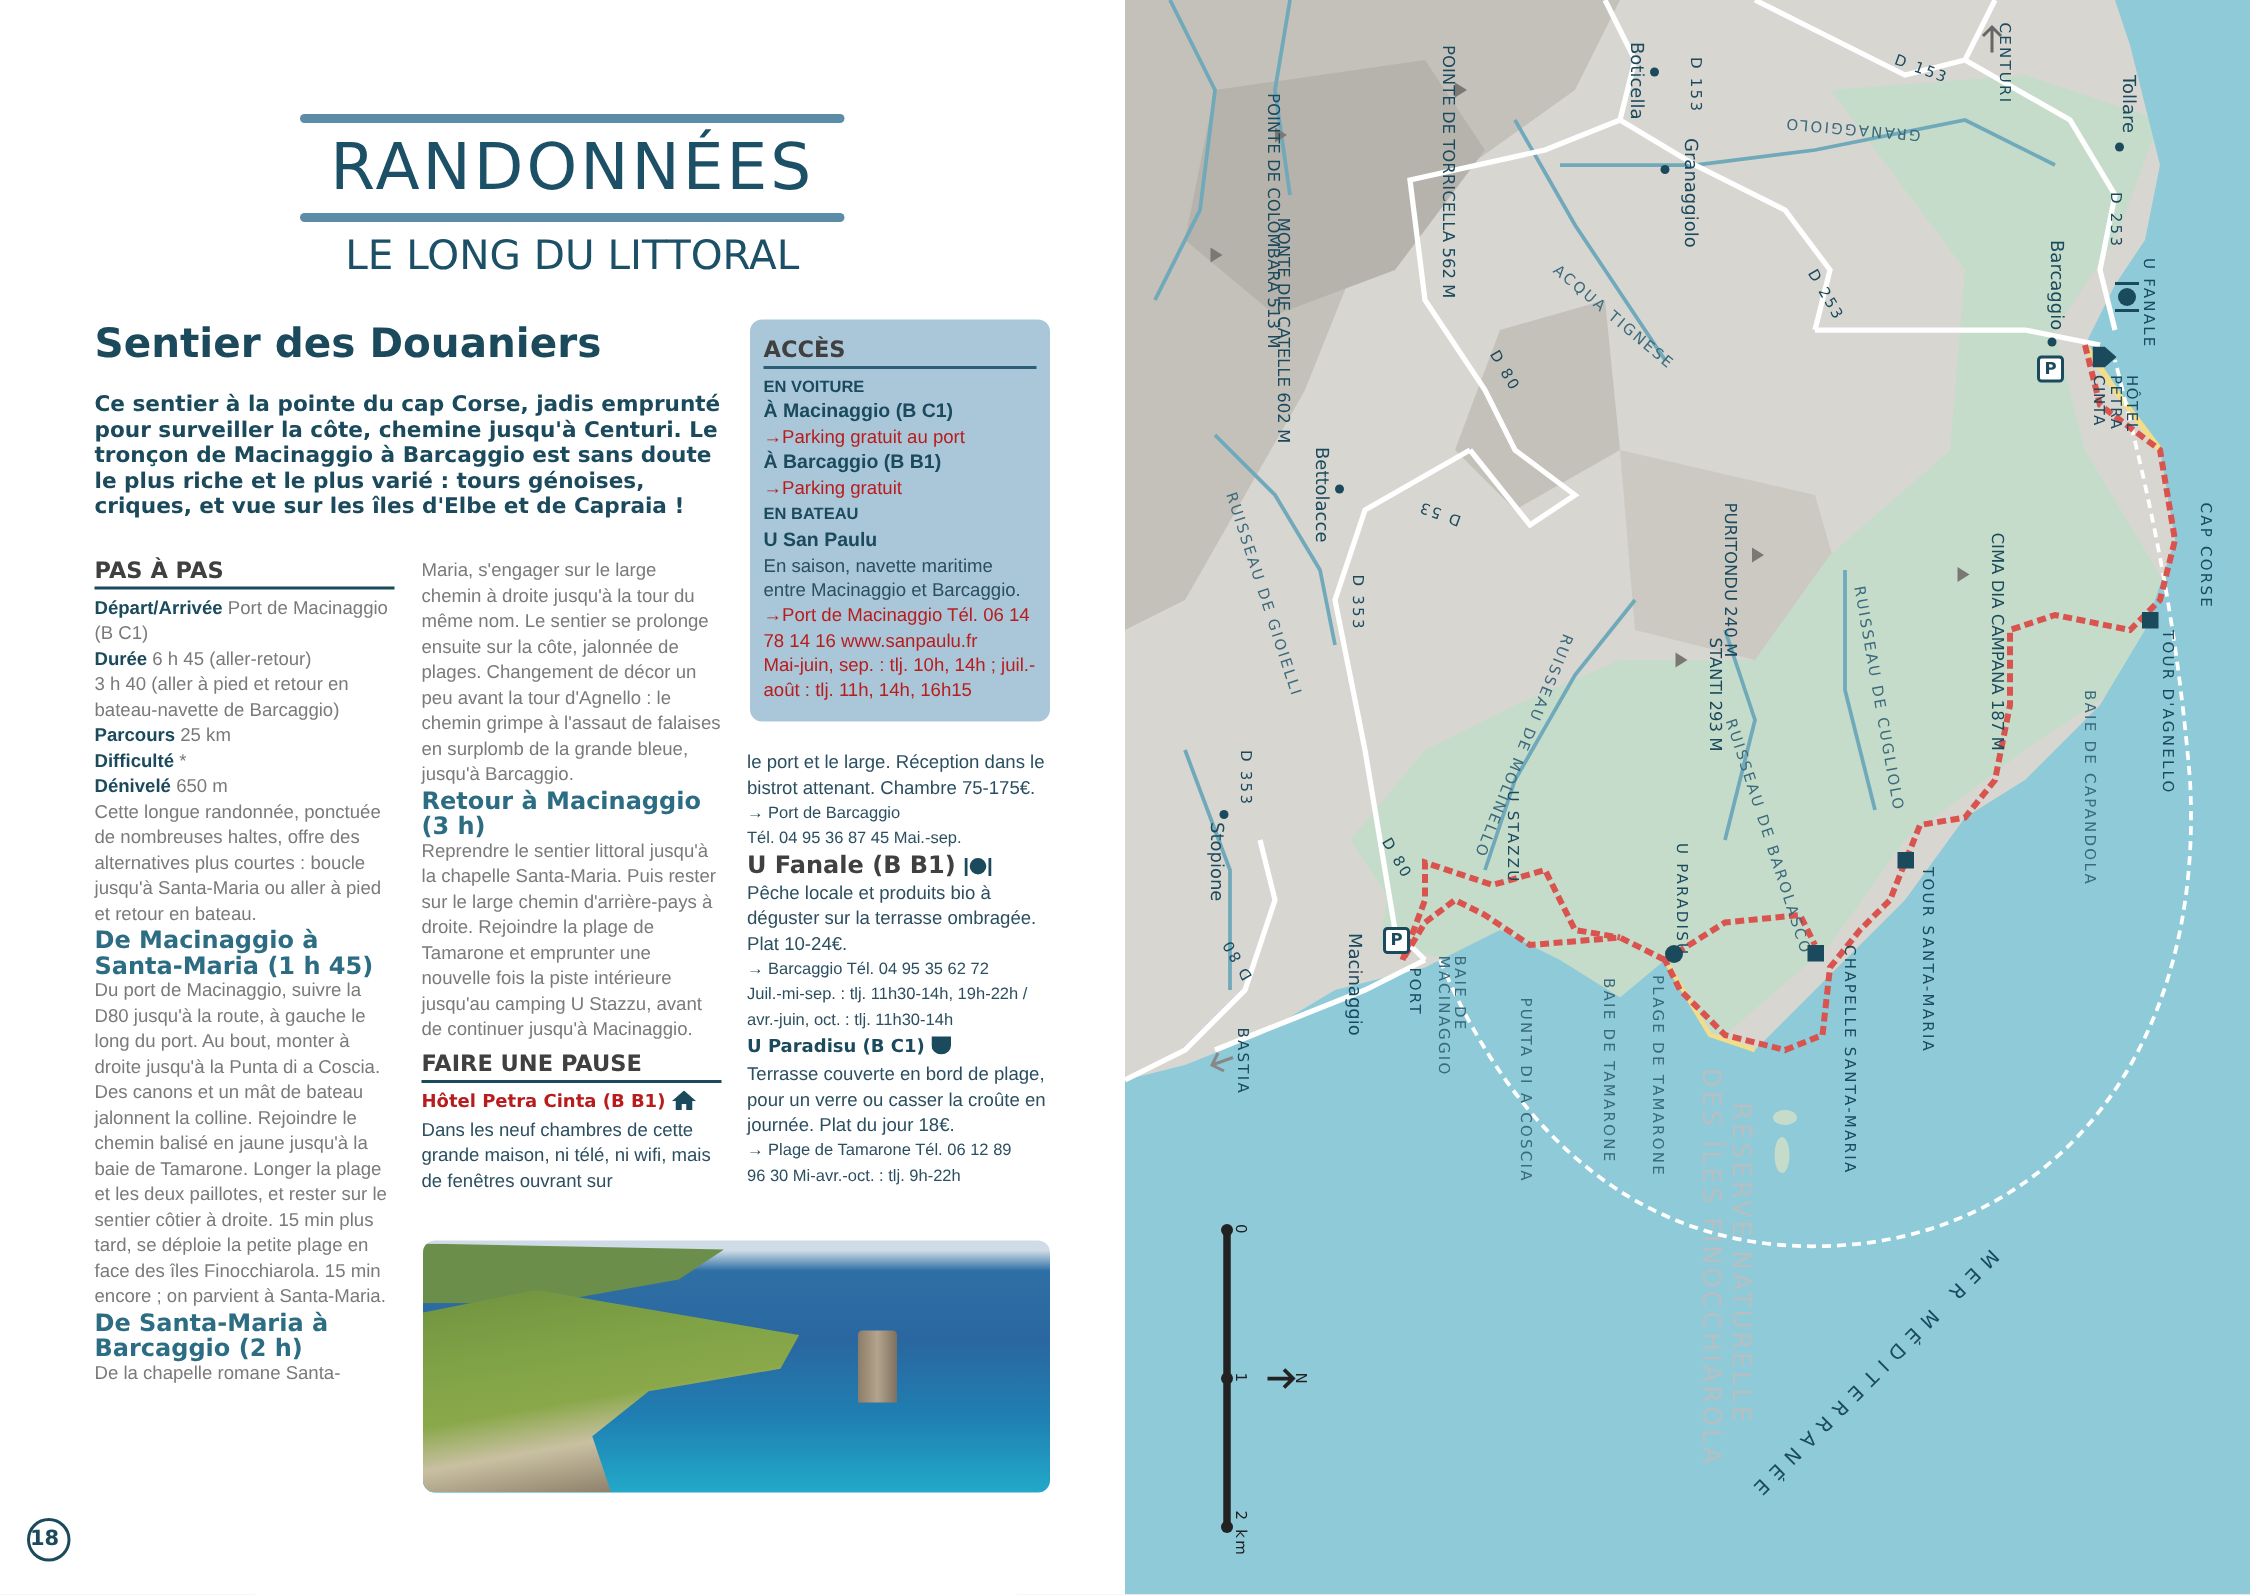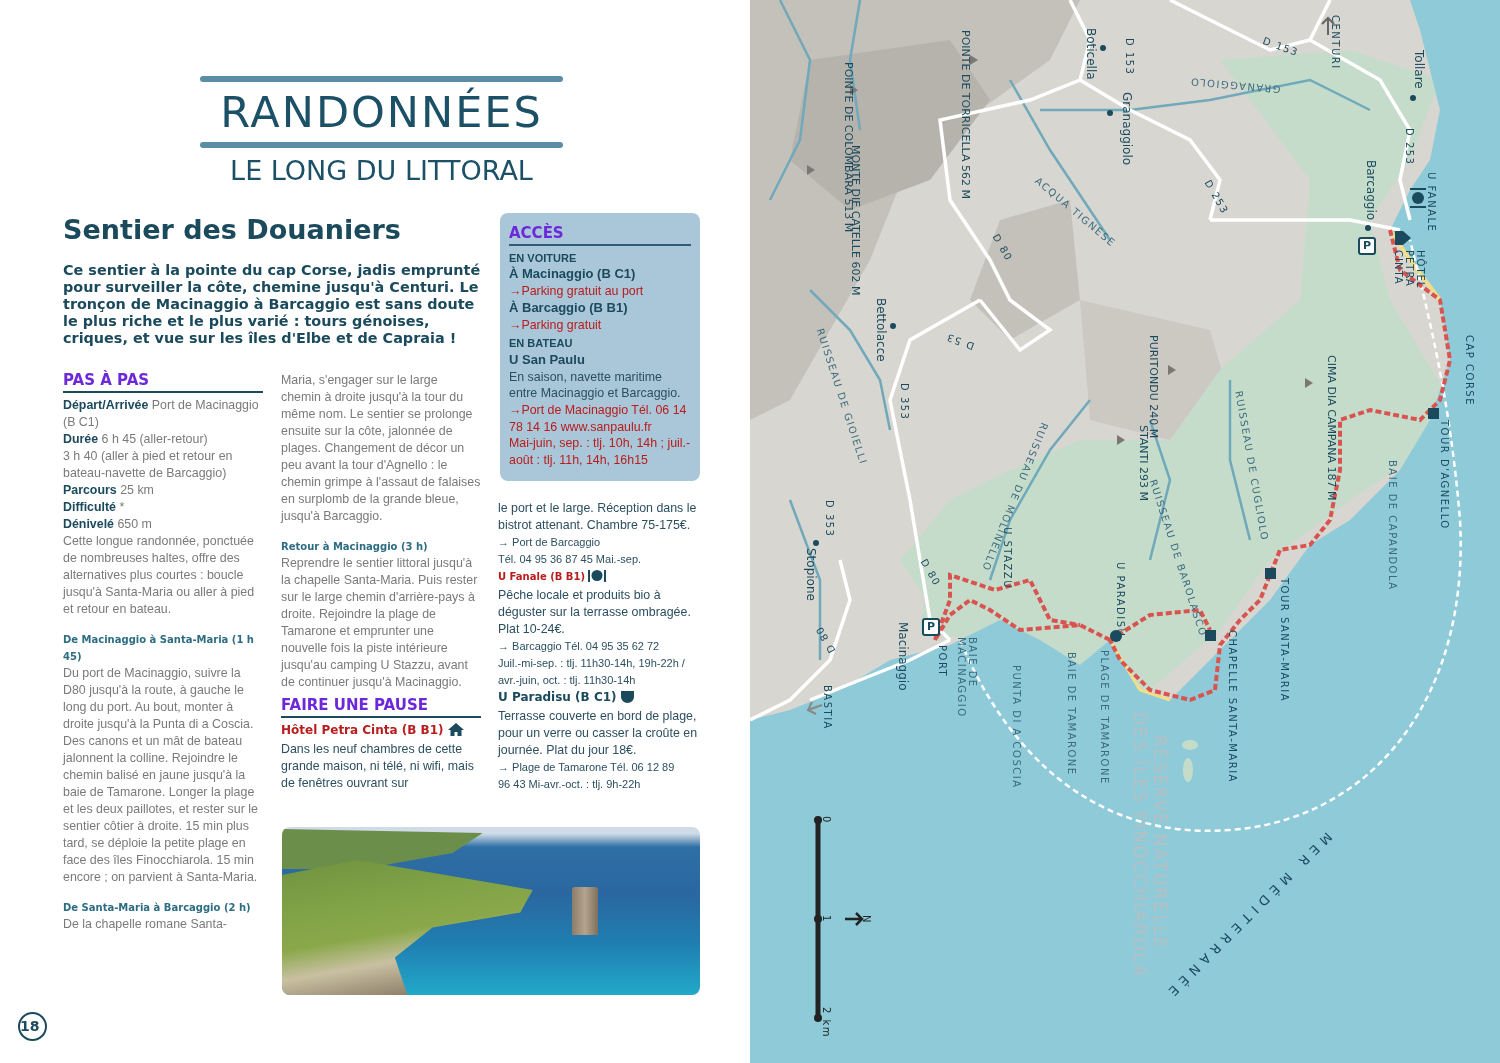--- a/index.html
+++ b/index.html
@@ -14,22 +14,22 @@
   .title-sub { font-size: 27px; color: #1b5067; text-align: center; margin-top: 6px; line-height: 34px; }
 
   .section-title { position: absolute; left: 63px; top: 214px; font-size: 27px; font-weight: bold; color: #1b4a5d; }
   .intro { position: absolute; left: 63px; top: 262px; width: 420px; font-size: 14.4px; color: #1b4a5d; line-height: 17px; font-weight: 600; }
 
   .col { position: absolute; font-size: 12.4px; line-height: 17px; color: #7a7a7a; font-family: "Liberation Sans", sans-serif; }
   .col1 { left: 63px; top: 372px; width: 200px; }
   .col2 { left: 281px; top: 372px; width: 200px; }
   .col3 { left: 498px; top: 500px; width: 205px; color: #2c4f60; font-size: 12.4px; }
 
-  .h-caps { font-size: 15px; font-weight: bold; color: #6d28d9; border-bottom: 2px solid #1b4a5d; padding-bottom: 2px; margin-bottom: 4px; font-family: "DejaVu Sans", sans-serif; }
-  .h-sub { font-size: 10px; font-weight: bold; color: #2d6d84; line-height: 17px; margin-top: 13px; font-family: "DejaVu Sans", sans-serif; }
+  .h-caps { font-size: 15px; font-weight: bold; color: #404040; border-bottom: 2px solid #1b4a5d; padding-bottom: 2px; margin-bottom: 4px; font-family: "DejaVu Sans", sans-serif; }
+  .h-sub { font-size: 16px; font-weight: bold; color: #2d6d84; line-height: 17px; margin-top: 0; font-family: "DejaVu Sans", sans-serif; }
   .lbl { font-weight: bold; color: #1b4a5d; }
   .p { display: block; }
   .arrow-line { font-size: 11px; color: #2c4f60; font-family: "Liberation Sans", sans-serif; }
 
   .acces { position: absolute; left: 500px; top: 213px; width: 200px; height: 268px; background: #a9c7d9; border-radius: 8px; padding: 12px 9px; color: #2c4f60; font-size: 12.4px; line-height: 16.7px; font-family: "Liberation Sans", sans-serif; }
   .acces .h-caps { border-bottom: 2px solid #2c5f77; font-size: 15px; }
   .acces .small-caps { font-weight: bold; font-size: 11px; color: #1b4a5d; margin-top: 2px; }
   .acces .place { font-weight: bold; color: #1b4a5d; font-size: 13px; }
   .acces .ital { color: #b91c1c; }
 
@@ -114,21 +114,21 @@
     <div>En saison, navette maritime entre Macinaggio et Barcaggio.</div>
     <div class="ital">→Port de Macinaggio Tél. 06 14 78 14 16 www.sanpaulu.fr</div>
     <div class="ital">Mai-juin, sep. : tlj. 10h, 14h ; juil.-août : tlj. 11h, 14h, 16h15</div>
   </div>
 
   <div class="col col3">
     <span class="p">le port et le large. Réception dans le bistrot attenant. Chambre 75-175€.</span>
     <span class="p arrow-line">→ Port de Barcaggio</span>
     <span class="p arrow-line">Tél. 04 95 36 87 45 Mai.-sep.</span>
 
-    <span class="p" style="color:#b91c1c;font-weight:600;font-family:'DejaVu Sans',sans-serif;font-size:10px">
+    <span class="p" style="color:#404040;font-weight:600;font-family:'DejaVu Sans',sans-serif;font-size:16px">
       <span>U Fanale (B B1)</span>
       <span style="display:inline-block;vertical-align:-2px">
         <svg width="18" height="13" viewBox="0 0 18 13">
             <rect x="0" y="1" width="2" height="12" fill="#1b4a5d"></rect>
             <circle cx="9" cy="6.5" r="5.5" fill="#1b4a5d"></circle>
             <rect x="16" y="1" width="2" height="12" fill="#1b4a5d"></rect>
           </svg>
       </span>
     </span>
     <span class="p">Pêche locale et produits bio à déguster sur la terrasse ombragée. Plat 10-24€.</span>
@@ -138,21 +138,21 @@
     <span class="p" style="color:#1b4a5d;font-weight:600;font-family:'DejaVu Sans',sans-serif;font-size:12px">
       <span>U Paradisu (B C1)</span>
       <span style="display:inline-block;vertical-align:-2px">
         <svg width="13" height="13" viewBox="0 0 13 13">
             <path d="M0 1 L13 1 L13 7 A6.5 6 0 0 1 0 7 Z" fill="#1b4a5d"></path>
           </svg>
       </span>
     </span>
     <span class="p">Terrasse couverte en bord de plage, pour un verre ou casser la croûte en journée. Plat du jour 18€.</span>
     <span class="p arrow-line">→ Plage de Tamarone Tél. 06 12 89</span>
-    <span class="p arrow-line">96 43 Mi-avr.-oct. : tlj. 9h-22h</span>
+    <span class="p arrow-line">96 30 Mi-avr.-oct. : tlj. 9h-22h</span>
   </div>
 
   <div class="photo">
     <div class="far-land"></div>
     <div class="land"></div>
     <div class="tower"></div>
   </div>
 
   <div class="page-num">18</div>
 </div>

